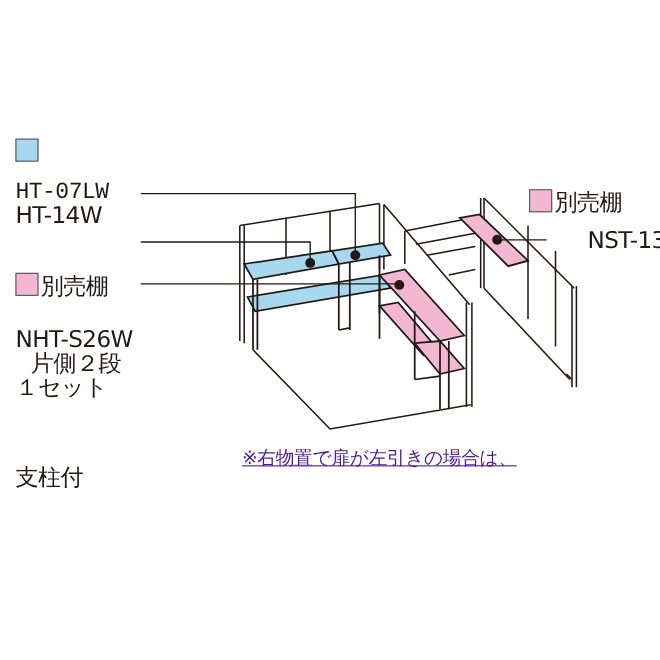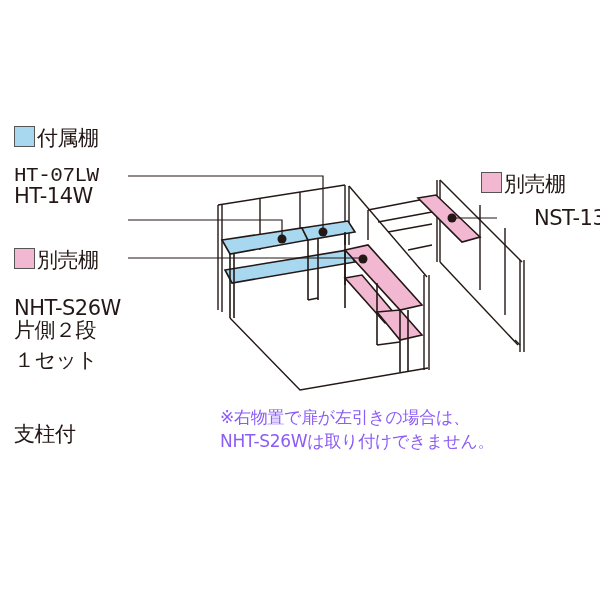--- a/index.html
+++ b/index.html
@@ -1,20 +1,20 @@
 <!DOCTYPE html>
 <html><head>
 <meta charset="utf-8">
 <style>
   html, body { margin: 0; padding: 0; background: #ffffff; }
   body { width: 600px; height: 600px; position: relative; overflow: hidden;
          font-family: "DejaVu Sans", "Liberation Sans", sans-serif; color: #231815; }
   .label { position: absolute; font-size: 21px; line-height: 24px; white-space: nowrap; letter-spacing: -0.5px; }
   .swatch { display: inline-block; width: 19px; height: 19px; border: 1px solid #555; vertical-align: -2px; margin-right: 2px; }
-  .note { position: absolute; left: 220px; top: 405px; color: #8b5cf6; font-size: 17px; line-height: 24px; letter-spacing: -0.3px; }
+  .note { position: absolute; left: 220px; top: 405px; color: #4c1d95; font-size: 17px; line-height: 24px; letter-spacing: -0.3px; text-decoration: underline; }
   svg { position: absolute; left: 0; top: 0; }
 </style>
 </head>
 <body>
 
 <svg width="600" height="600" viewBox="0 0 600 600">
   <g stroke="#231815" stroke-width="1.4" fill="none">
 
     <polyline points="230,318 300,390 428,368"></polyline>
     <polyline points="515,340 520,345"></polyline>
@@ -83,34 +83,33 @@
   </g>
   <g fill="#231815">
     <circle cx="323" cy="232" r="4.5"></circle>
     <circle cx="282" cy="239" r="4.5"></circle>
     <circle cx="363" cy="259" r="4.5"></circle>
     <circle cx="452" cy="218" r="4.5"></circle>
   </g>
 </svg>
 
 <div class="label" style="left:14px; top:126px;">
-  <span class="swatch" style="background:#a8d8f0"></span><span>付属棚</span>
+  <span class="swatch" style="background:#a8d8f0"></span>
 </div>
 <div class="label" style="left:14px; top:164px;font-family:Liberation Mono, monospace;">HT-07LW</div>
 <div class="label" style="left:14px; top:184px;">HT-14W</div>
 
 <div class="label" style="left:14px; top:248px;">
   <span class="swatch" style="background:#f2b8d2"></span><span>別売棚</span>
 </div>
 <div class="label" style="left:14px; top:296px;">NHT-S26W</div>
-<div class="label" style="left:14px; top:318px;">片側２段</div>
-<div class="label" style="left:14px; top:350px;font-family:Liberation Mono, monospace;">１セット</div>
+<div class="label" style="left:28px; top:318px;">片側２段</div>
+<div class="label" style="left:14px; top:340px;">１セット</div>
 <div class="label" style="left:14px; top:382px;margin-top:40px;">支柱付</div>
 
 <div class="label" style="left:481px; top:172px;">
   <span class="swatch" style="background:#f2b8d2"></span><span>別売棚</span>
 </div>
 <div class="label" style="left:500px; top:206px;margin-left:34px;">NST-13</div>
 
 <div class="note">
   <div>※右物置で扉が左引きの場合は、</div>
-  <div>NHT-S26Wは取り付けできません。</div>
 </div>
 
 </body></html>

